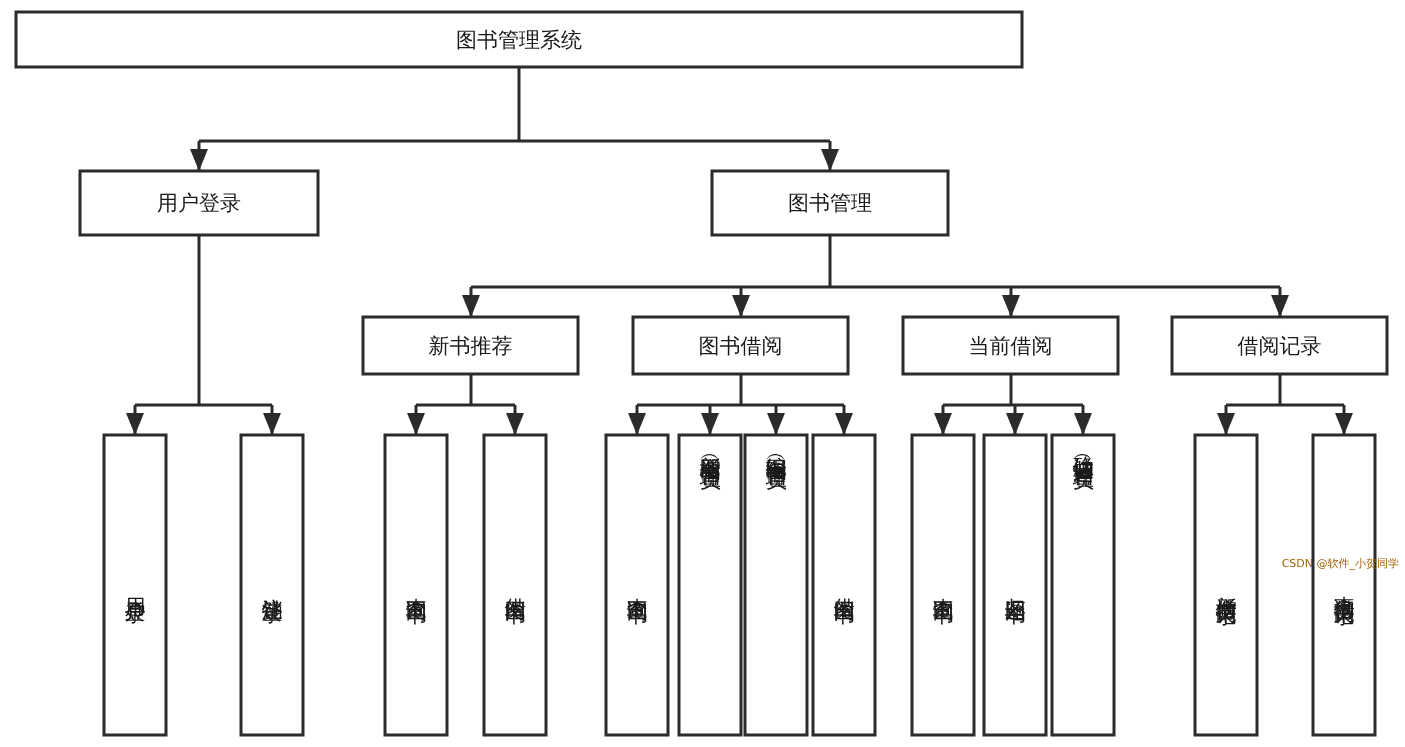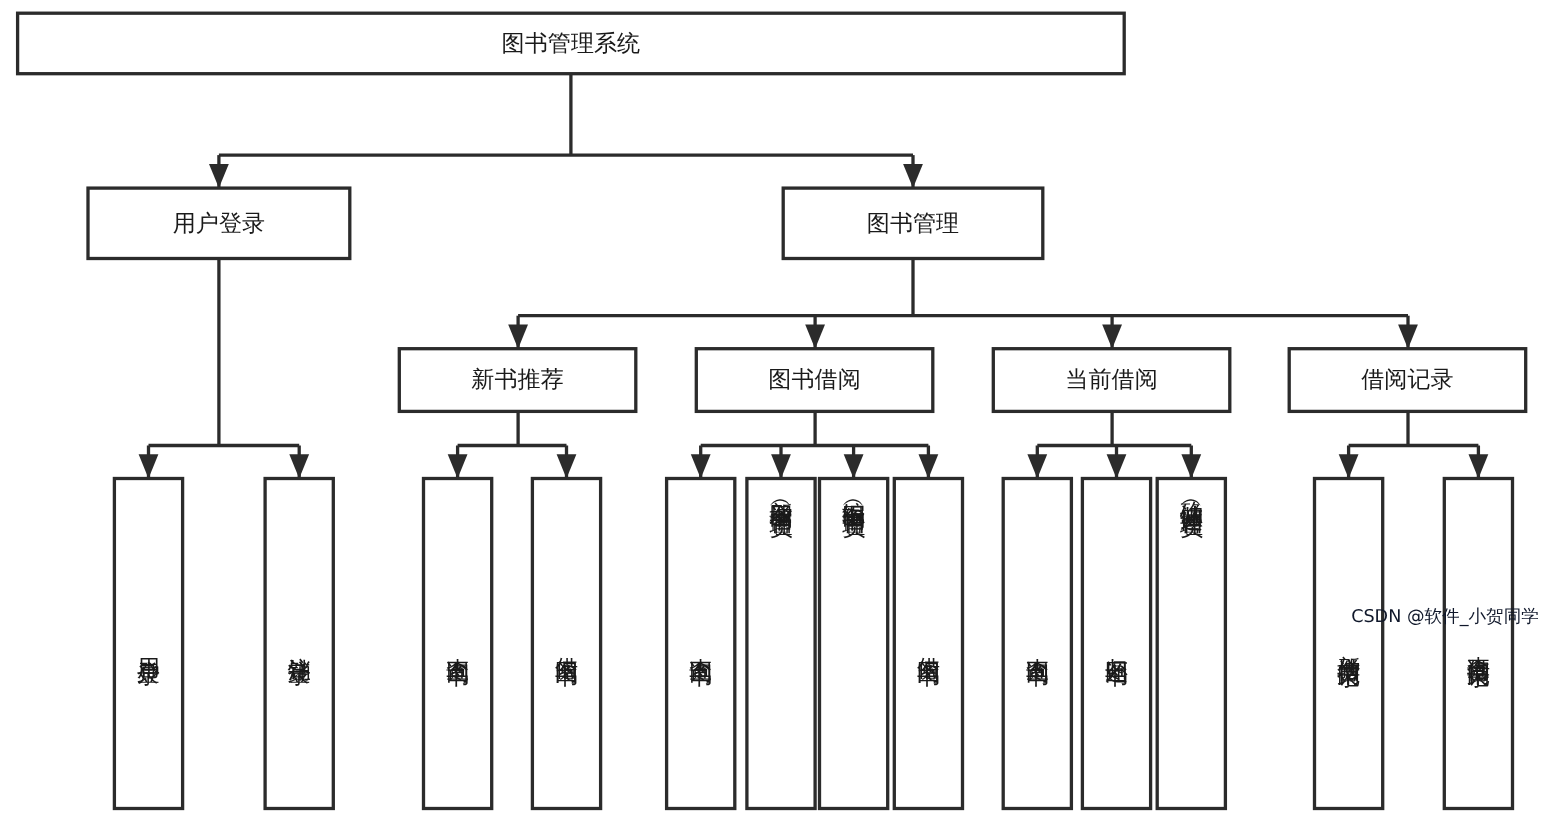--- a/index.html
+++ b/index.html
@@ -68,22 +68,22 @@
   .node-label-v.align-top {
     justify-content: flex-start;
     padding-top: 4px;
     box-sizing: border-box;
   }
   .watermark {
     position: absolute;
     right: 6px;
     bottom: 3px;
     font-family: "DejaVu Sans", "Liberation Sans", sans-serif;
-    font-size: 16px;
-    color: #0f172a;
+    font-size: 11px;
+    color: #a16207;
     white-space: nowrap;
     pointer-events: none;
   }
 </style>
 </head>
 <body>
 
 <div id="diagram-root">
 
   <svg class="diagram-canvas" viewBox="0 0 1405 747">

